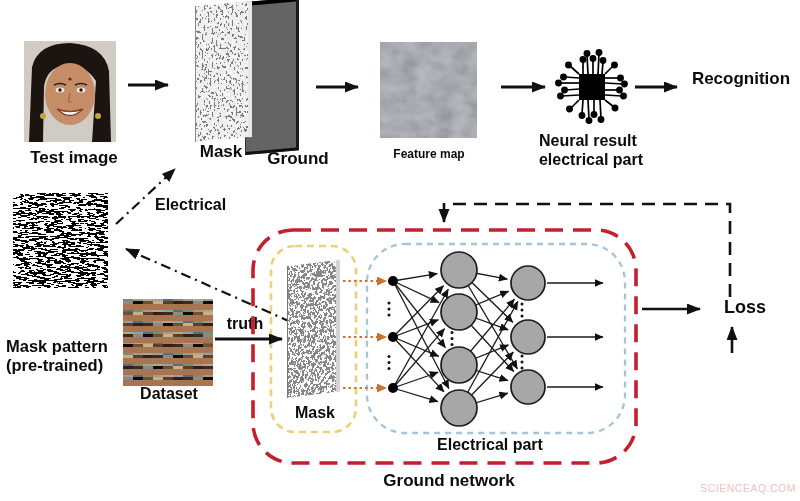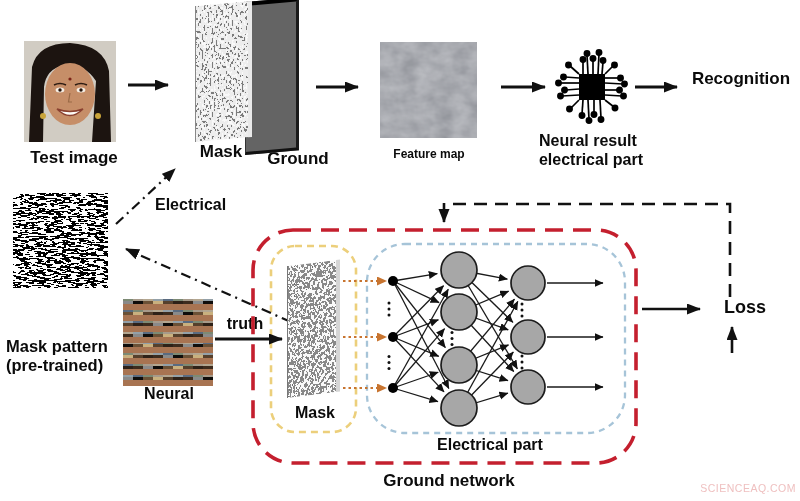--- a/index.html
+++ b/index.html
@@ -344,21 +344,21 @@
   <div class="lbl c" style="left:741px;top:69px;font-size:17px;">
     <span>Recognition</span>
   </div>
 
   <div class="lbl" style="left:6px;top:295px;font-size:16.5px;margin-top:42px;">
     <span>Mask pattern</span>
     <span>(pre-trained)</span>
   </div>
 
   <div class="lbl" style="left:155px;top:196px;">Electrical</div>
-  <div class="lbl c" style="left:169px;top:385px;">Neural</div>
+  <div class="lbl c" style="left:169px;top:385px;">Dataset</div>
   <div class="lbl c" style="left:245px;top:315px;">truth</div>
 
   <div class="lbl c" style="left:315px;top:404px;z-index:7;">Mask</div>
   <div class="lbl c" style="left:490px;top:436px;">Electrical part</div>
   <div class="lbl c" style="left:449px;top:471px;font-size:17px;">Ground network</div>
 
   <div class="lbl" style="left:724px;top:297px;font-size:18px;">Loss</div>
 
   <div class="watermark">SCIENCEAQ.COM</div>
 </div>

